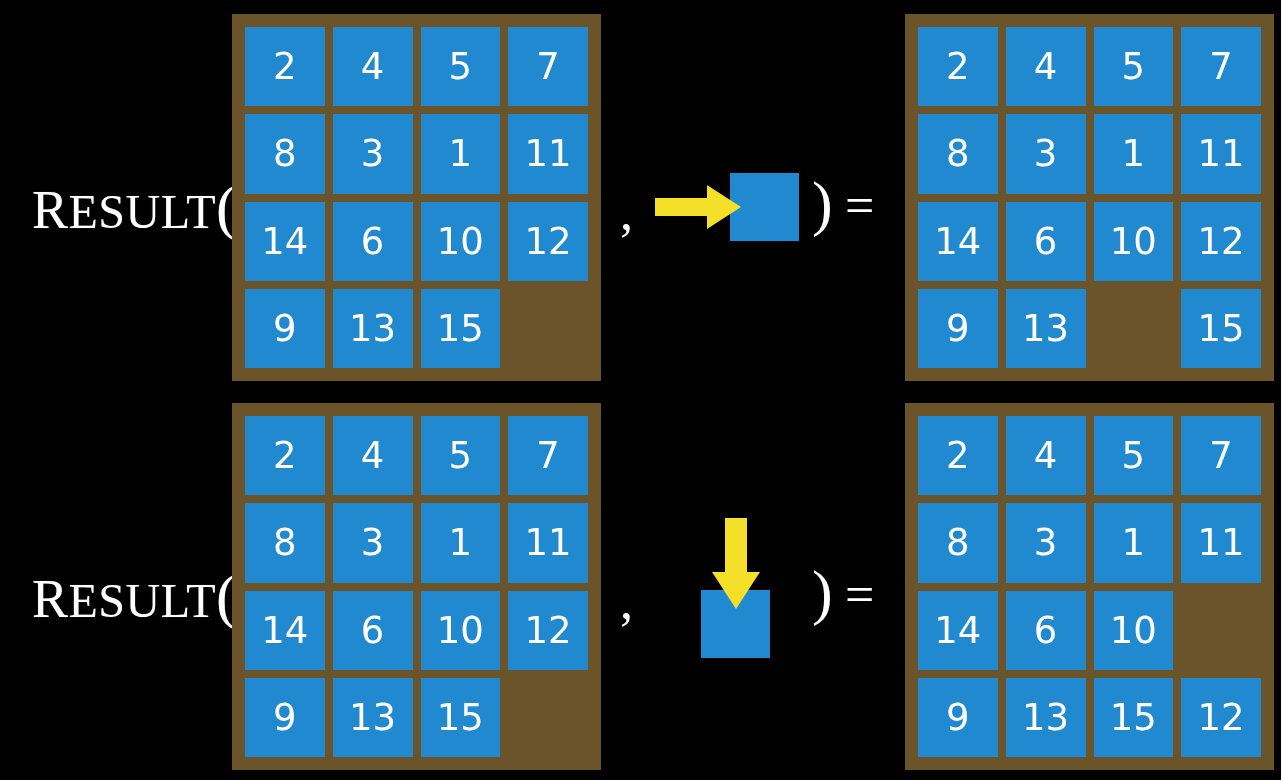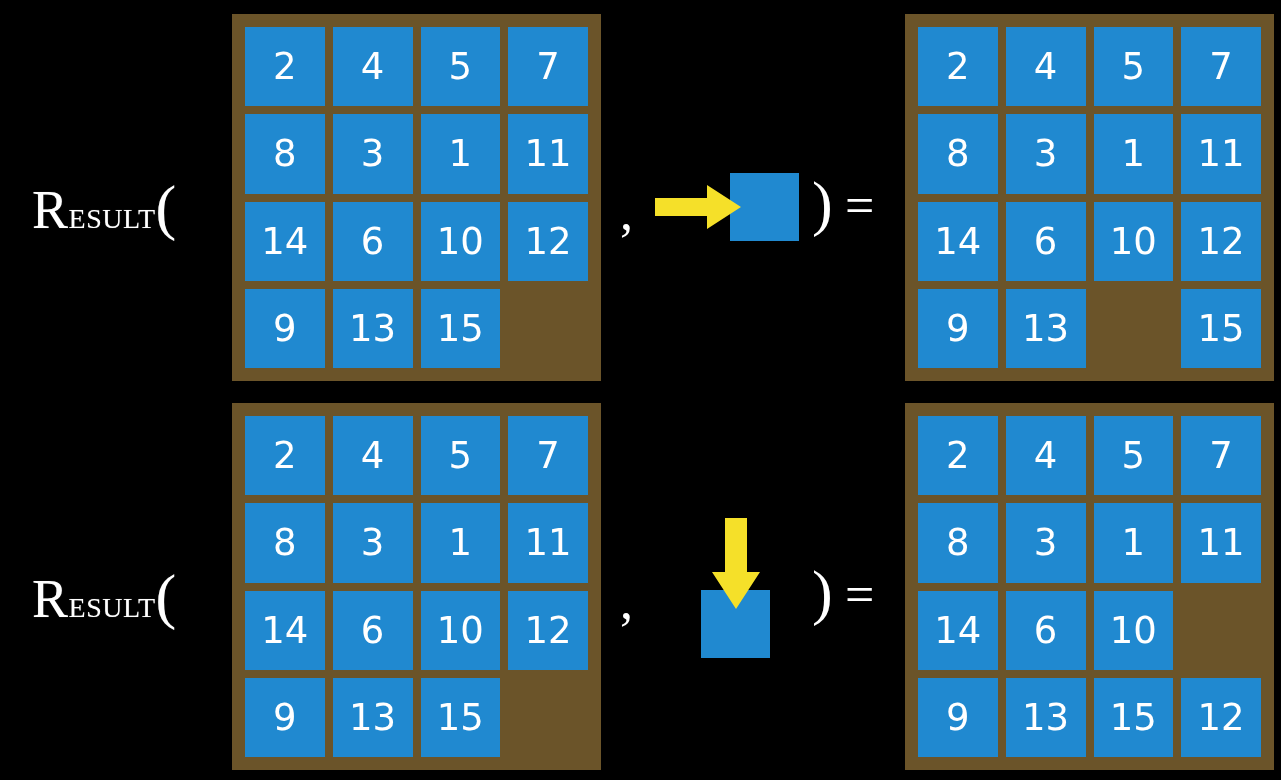--- a/index.html
+++ b/index.html
@@ -30,21 +30,21 @@
     font-size: 54px;
     line-height: 1;
     white-space: nowrap;
     letter-spacing: 0.5px;
     text-shadow: 0 0 1px rgba(255,255,255,0.35);
   }
   .result-label .cap {
     font-size: 54px;
   }
   .result-label .smallcaps {
-    font-size: 28px;
+    font-size: 48px;
     text-align: center;
   }
   .result-label .paren {
     font-size: 62px;
   }
 
   
   .glyph {
     position: absolute;
     color: #ffffff;

